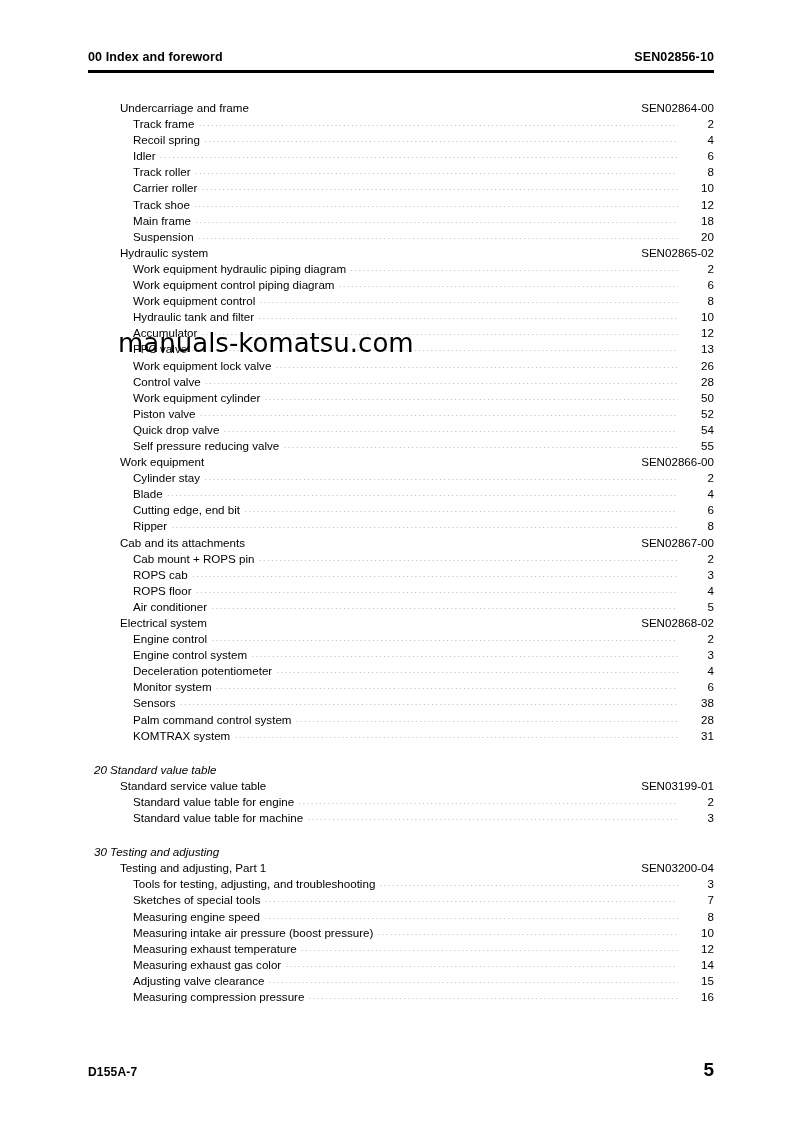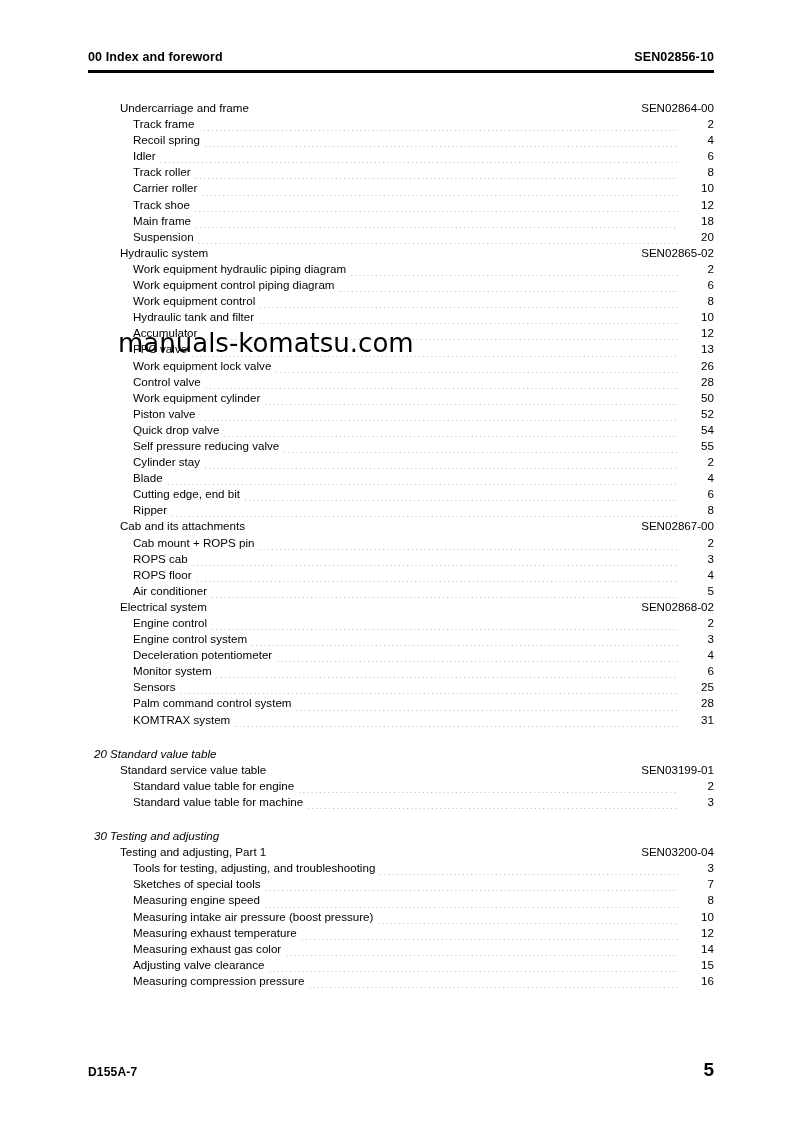--- a/index.html
+++ b/index.html
@@ -52,21 +52,21 @@
   
   .content {
     position: absolute;
     left: 88px;
     top: 100px;
     width: 626px;
   }
 
   .toc-line {
     display: flex;
-    align-items: flex-end;
+    align-items: flex-start;
     font-size: 11.6px;
     line-height: 16.1px;
     white-space: nowrap;
     height: 16.1px;
   }
 
   .toc-line .label {
     flex: 0 0 auto;
     padding-right: 2px;
   }
@@ -266,20 +266,25 @@
       <div class="toc-line lvl3">
         <span class="label">Quick drop valve</span>
         <span class="leader"></span>
         <span class="value pgnum">54</span>
       </div>
       <div class="toc-line lvl3">
         <span class="label">Self pressure reducing valve</span>
         <span class="leader"></span>
         <span class="value pgnum">55</span>
       </div>
+      <div class="toc-line heading lvl2">
+        <span class="label">Work equipment</span>
+        <span class="leader"></span>
+        <span class="value sen">SEN02866-00</span>
+      </div>
       <div class="toc-line lvl3">
         <span class="label">Cylinder stay</span>
         <span class="leader"></span>
         <span class="value pgnum">2</span>
       </div>
       <div class="toc-line lvl3">
         <span class="label">Blade</span>
         <span class="leader"></span>
         <span class="value pgnum">4</span>
       </div>
@@ -339,21 +344,21 @@
         <span class="value pgnum">4</span>
       </div>
       <div class="toc-line lvl3">
         <span class="label">Monitor system</span>
         <span class="leader"></span>
         <span class="value pgnum">6</span>
       </div>
       <div class="toc-line lvl3">
         <span class="label">Sensors</span>
         <span class="leader"></span>
-        <span class="value pgnum">25</span>
+        <span class="value pgnum">38</span>
       </div>
       <div class="toc-line lvl3">
         <span class="label">Palm command control system</span>
         <span class="leader"></span>
         <span class="value pgnum">28</span>
       </div>
       <div class="toc-line lvl3">
         <span class="label">KOMTRAX system</span>
         <span class="leader"></span>
         <span class="value pgnum">31</span>

